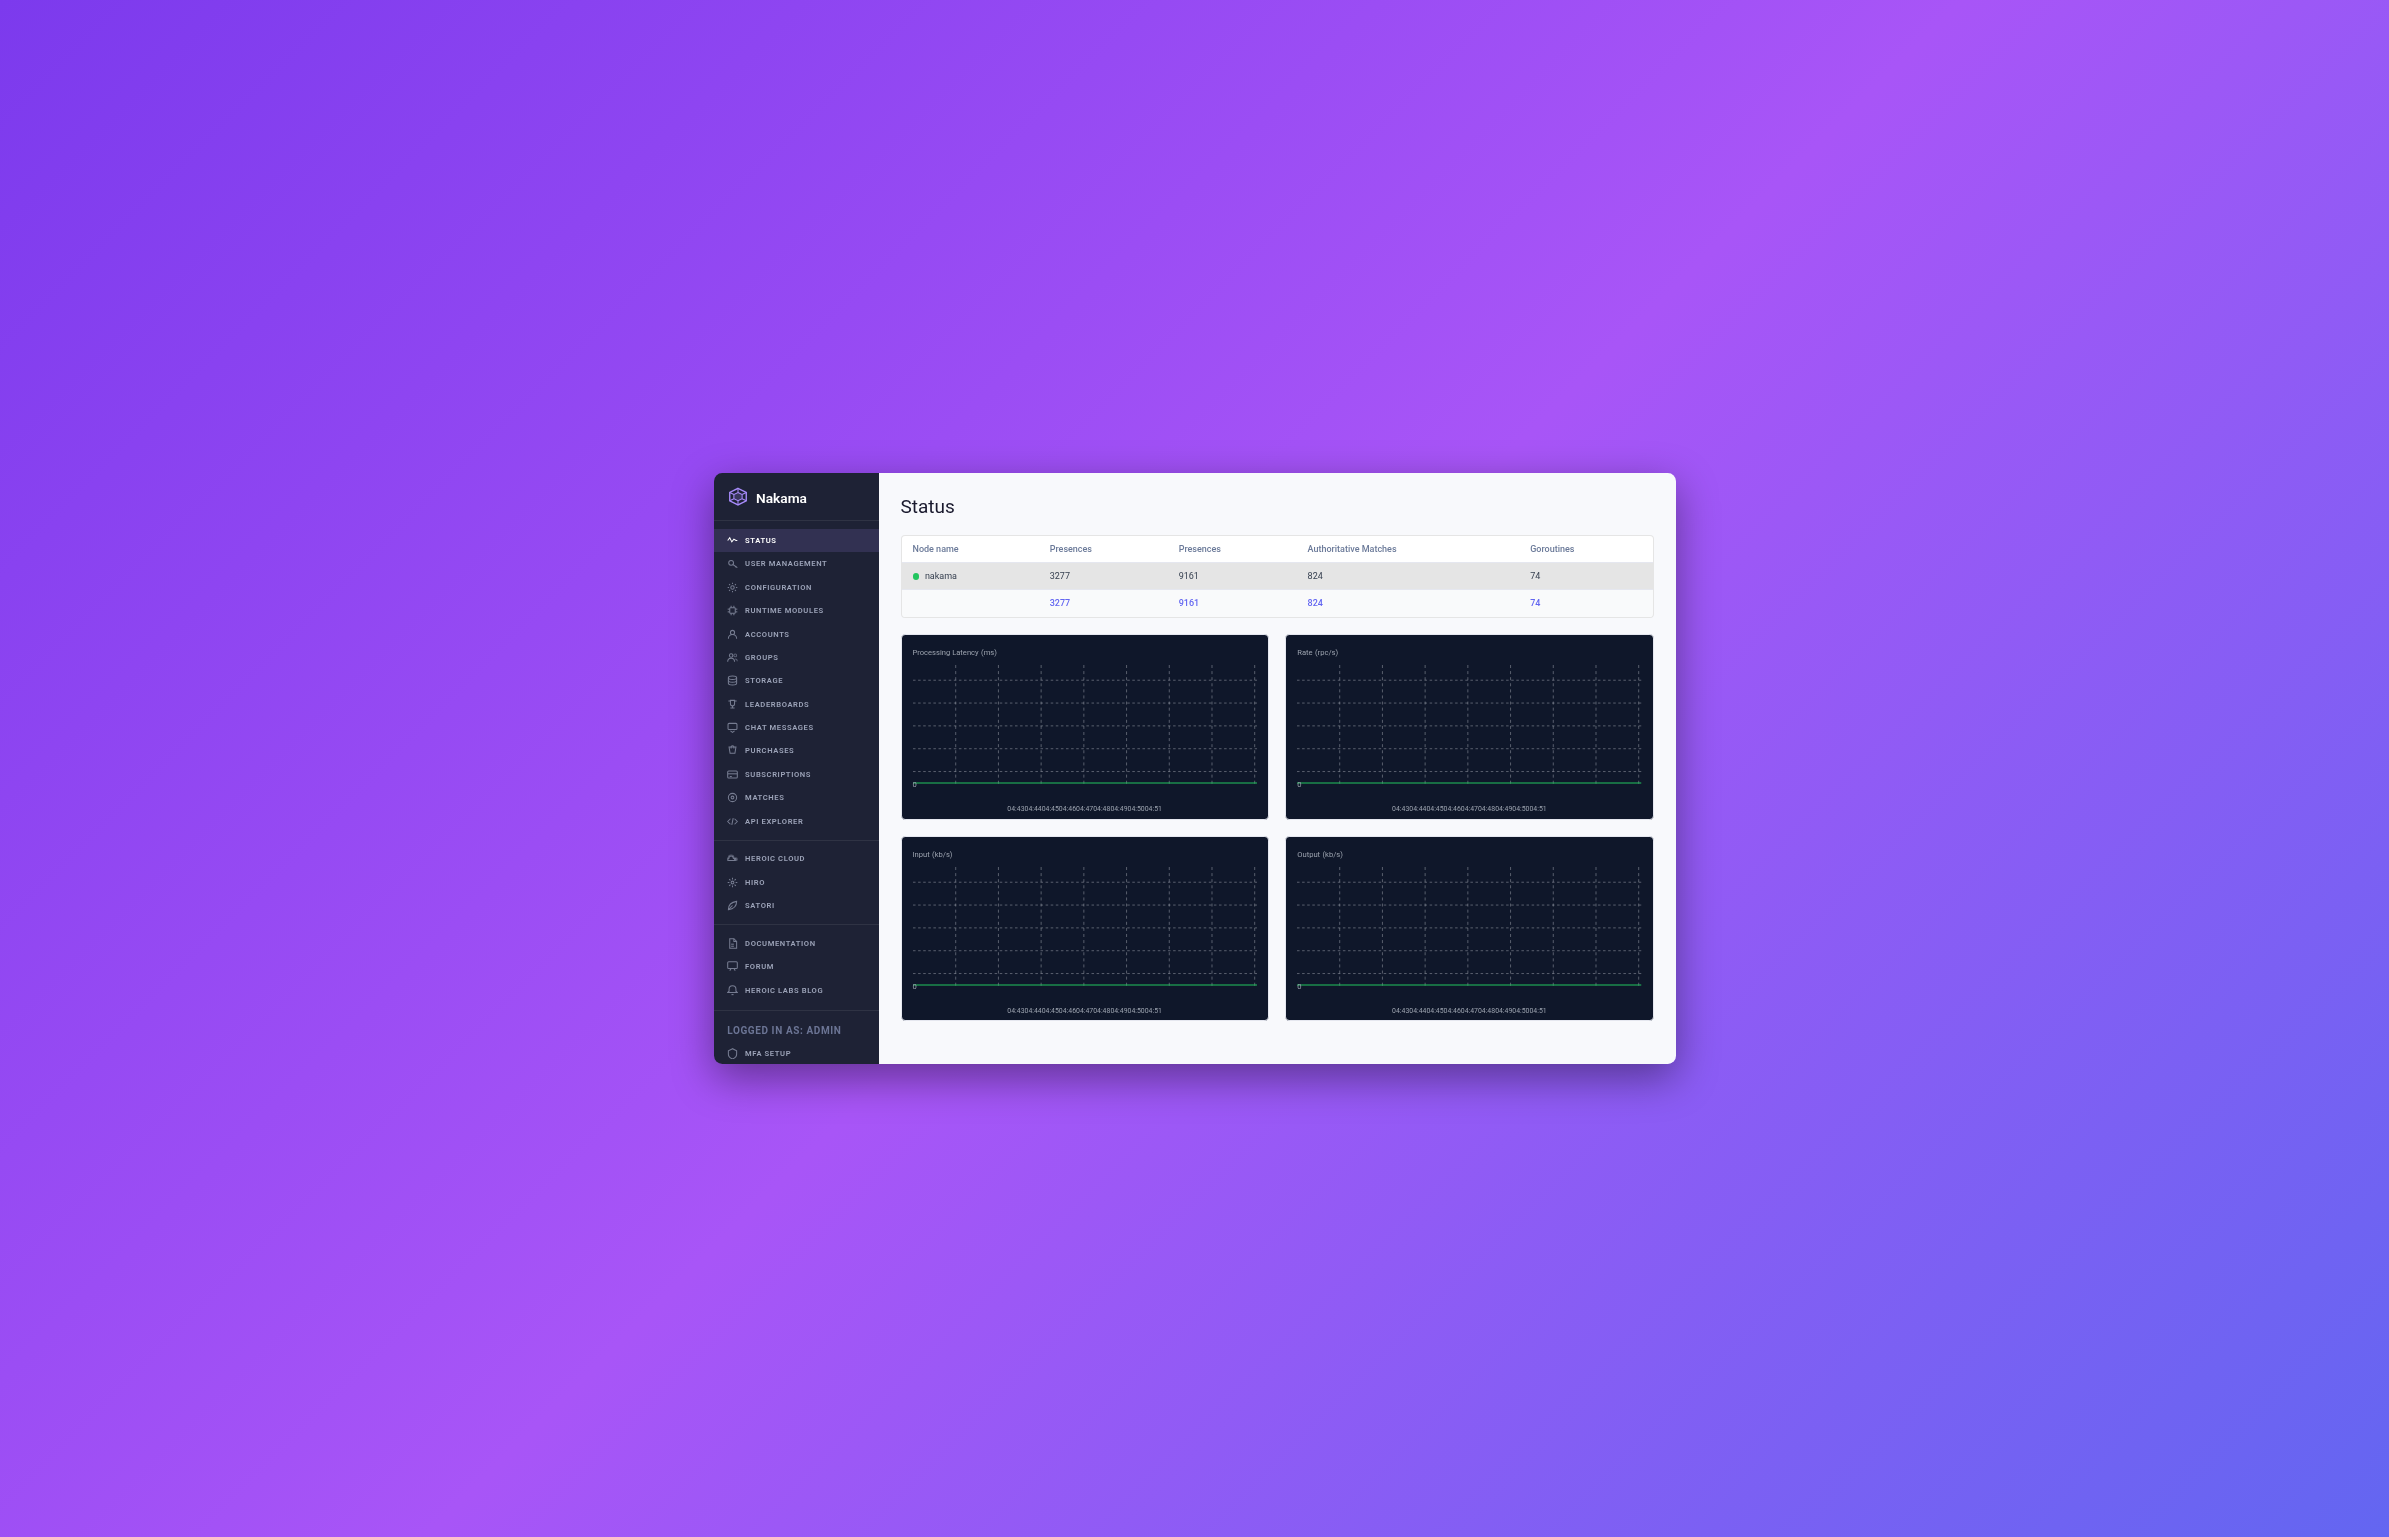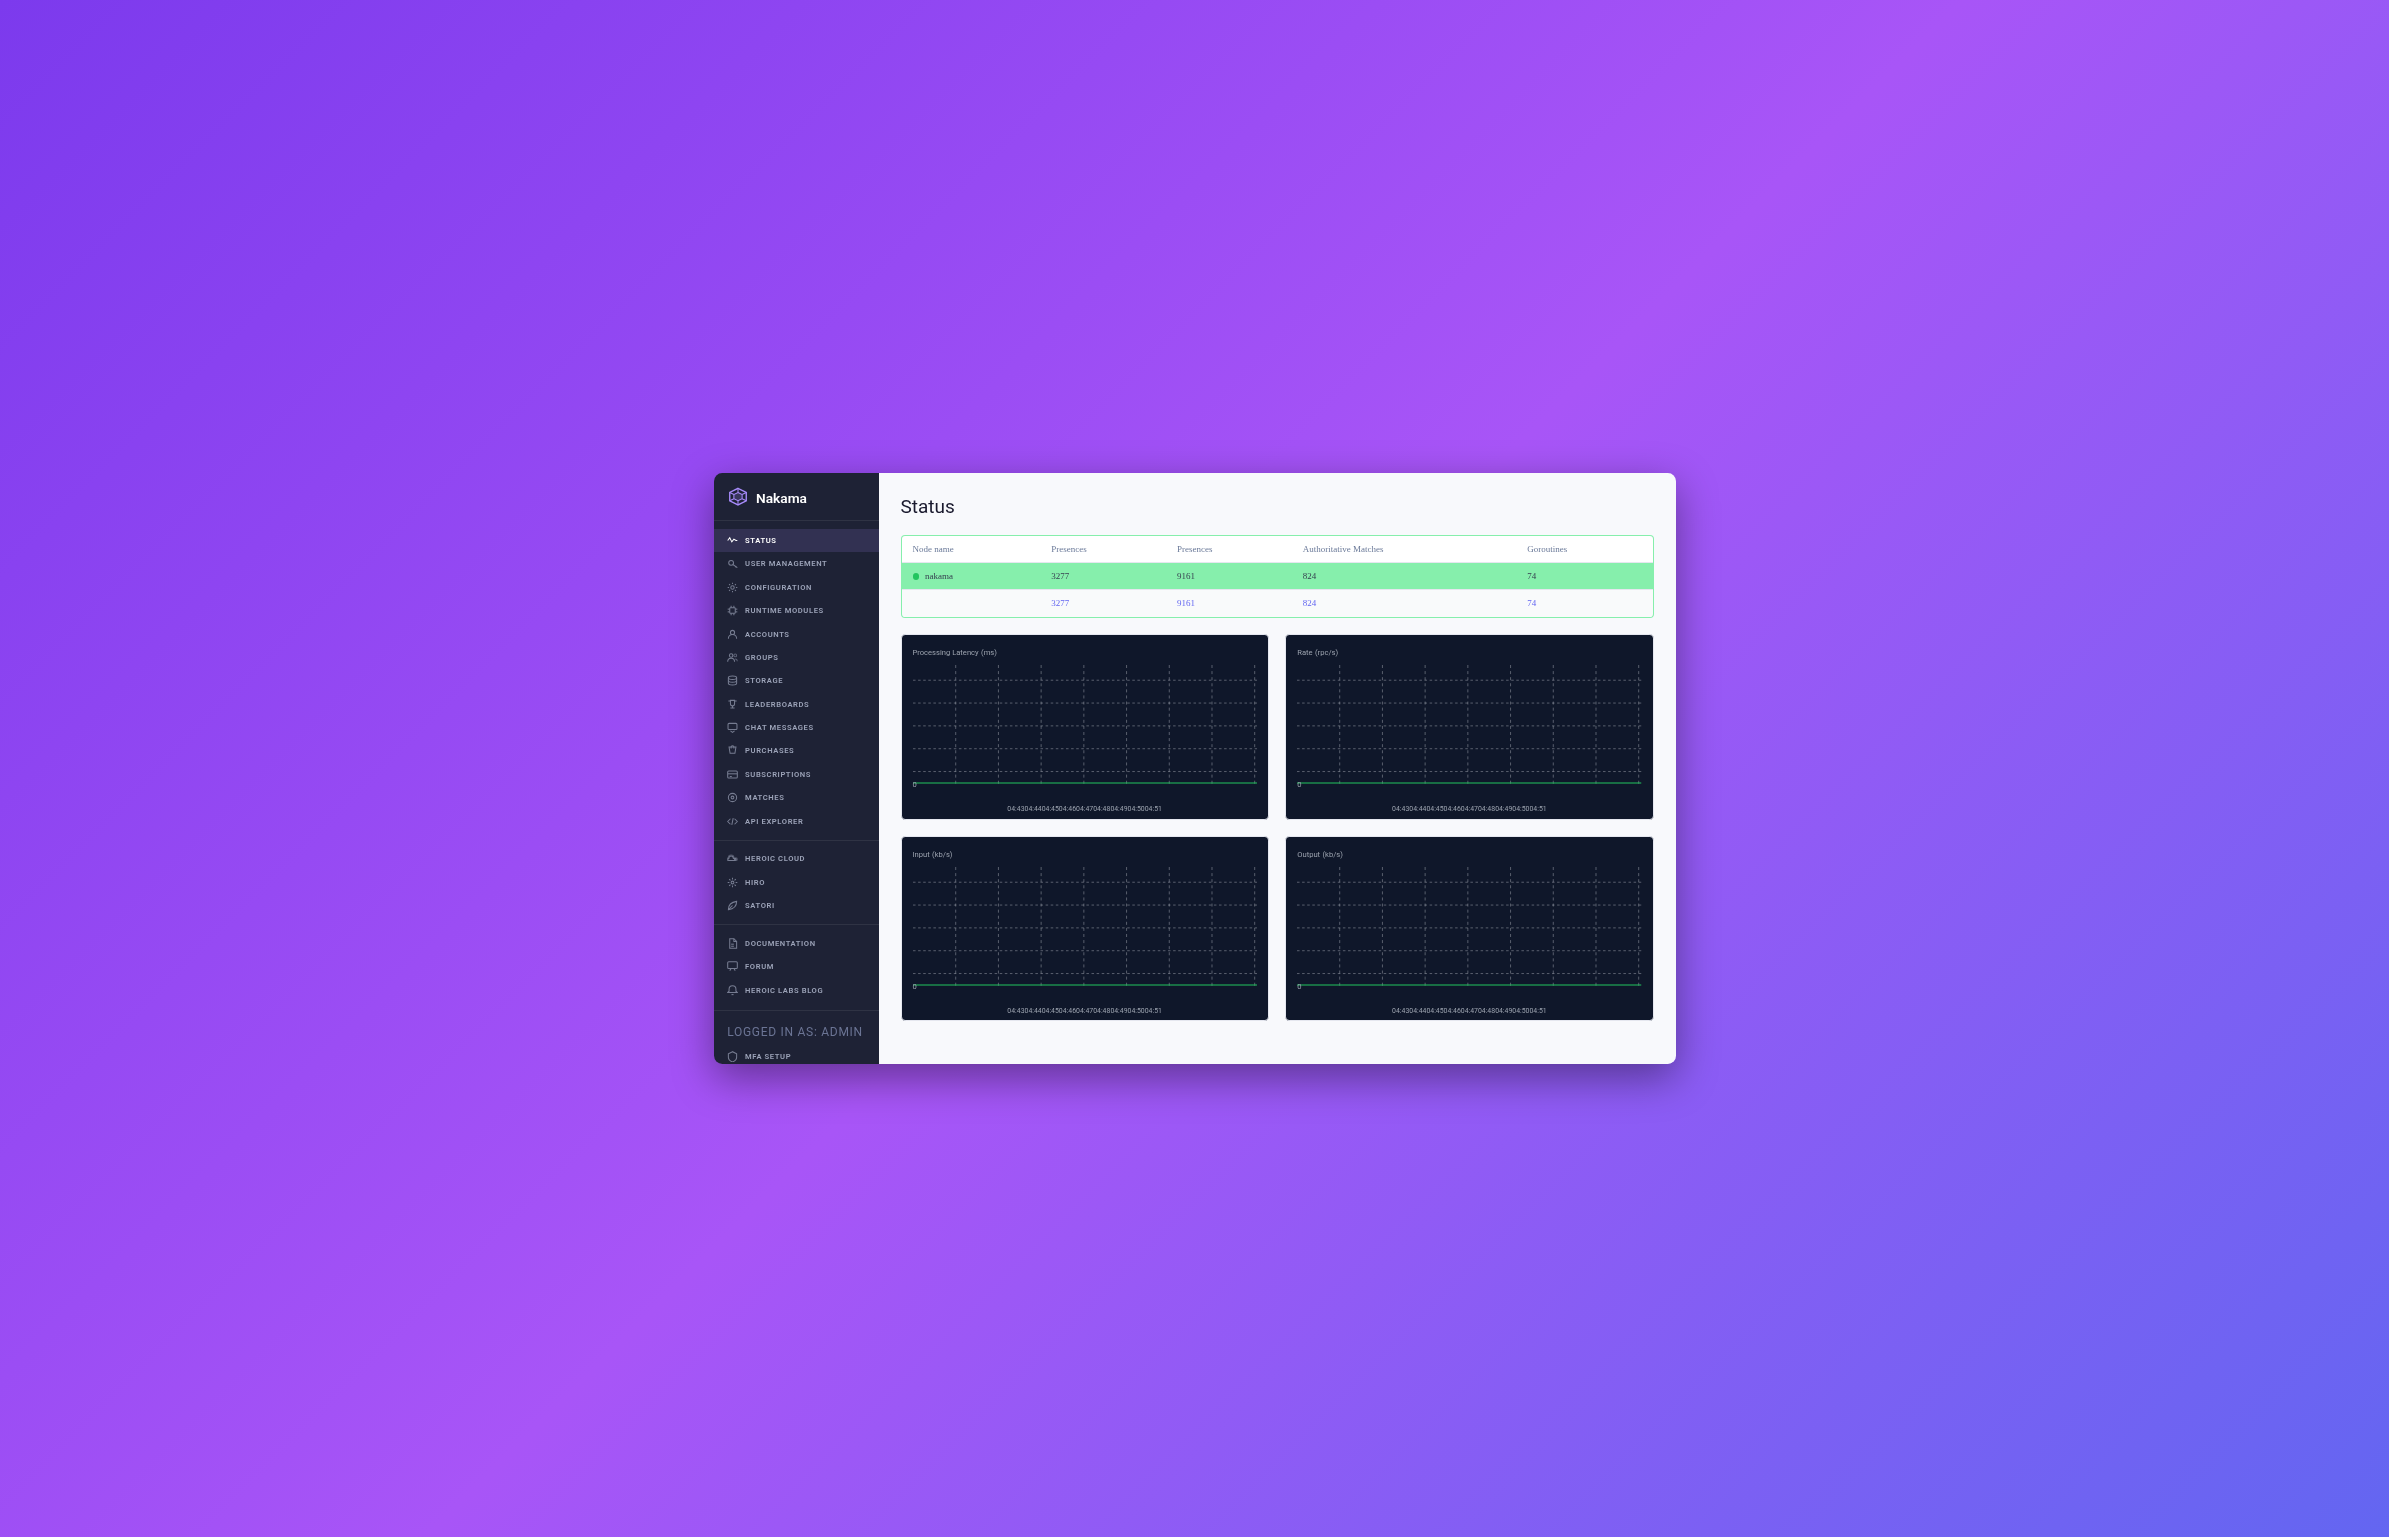--- a/index.html
+++ b/index.html
@@ -72,48 +72,47 @@
       background: rgba(255,255,255,0.08);
       margin: 6.9px 0;
     }
     .sidebar-bottom {
       padding: 8.2px 0;
       border-top: 0.7px solid rgba(255,255,255,0.08);
     }
     .logged-in-label {
       padding: 5.5px 13.7px;
       color: #6b7494;
-      font-size: 12px;
-      font-weight: 400;
+      font-size: 10px;
+      font-weight: 700;
       letter-spacing: 0.06em;
       text-transform: uppercase;
     }
     
     .main-content {
       flex: 1;
       background: #f8f9fc;
       overflow-y: auto;
       padding: 22px 22px 22px;
     }
     .page-title {
       font-size: 19px;
       font-weight: 400;
       color: #1a1a2e;
       margin-bottom: 16.5px;
     }
     
     .status-table {
       width: 100%;
       border-collapse: collapse;
-      background: #86efac;
+      background: #e5e5e5;
       border: 0.7px solid #e5e7ef;
       border-radius: 4.1px;
       overflow: hidden;
       margin-bottom: 16.5px;
-      font-family: Liberation Serif, serif;
     }
     .status-table th {
       background: #fff;
       padding: 8.2px 11px;
       text-align: left;
       font-size: 9px;
       font-weight: 500;
       color: #6b7a99;
       border-bottom: 0.7px solid #e5e7ef;
     }

